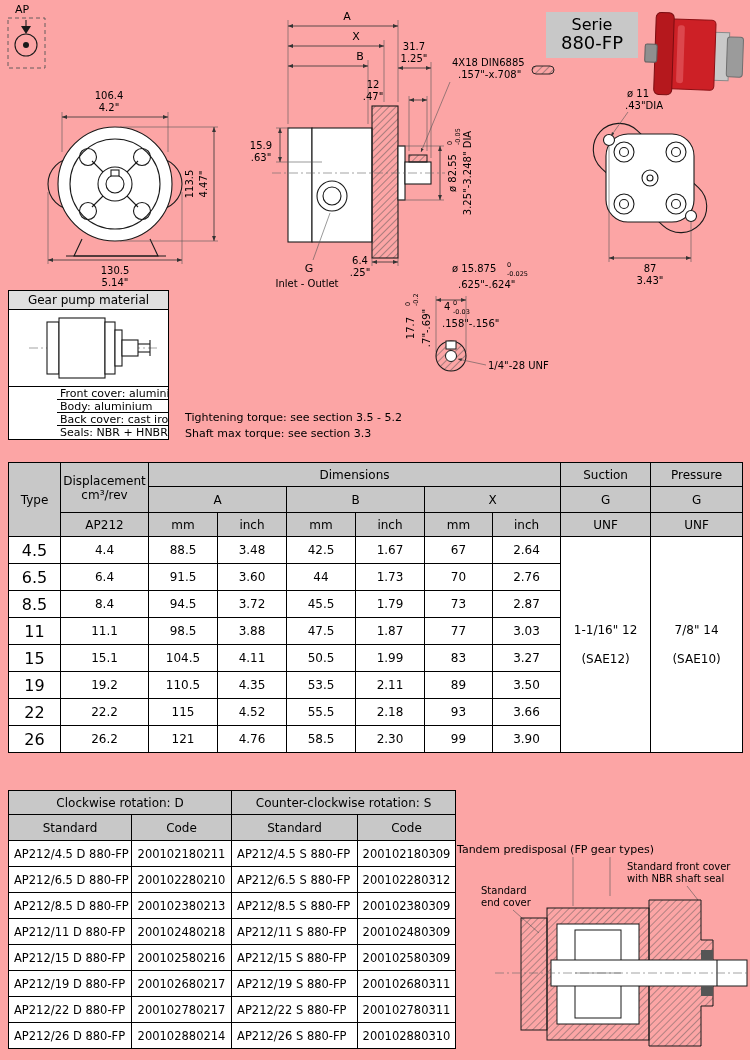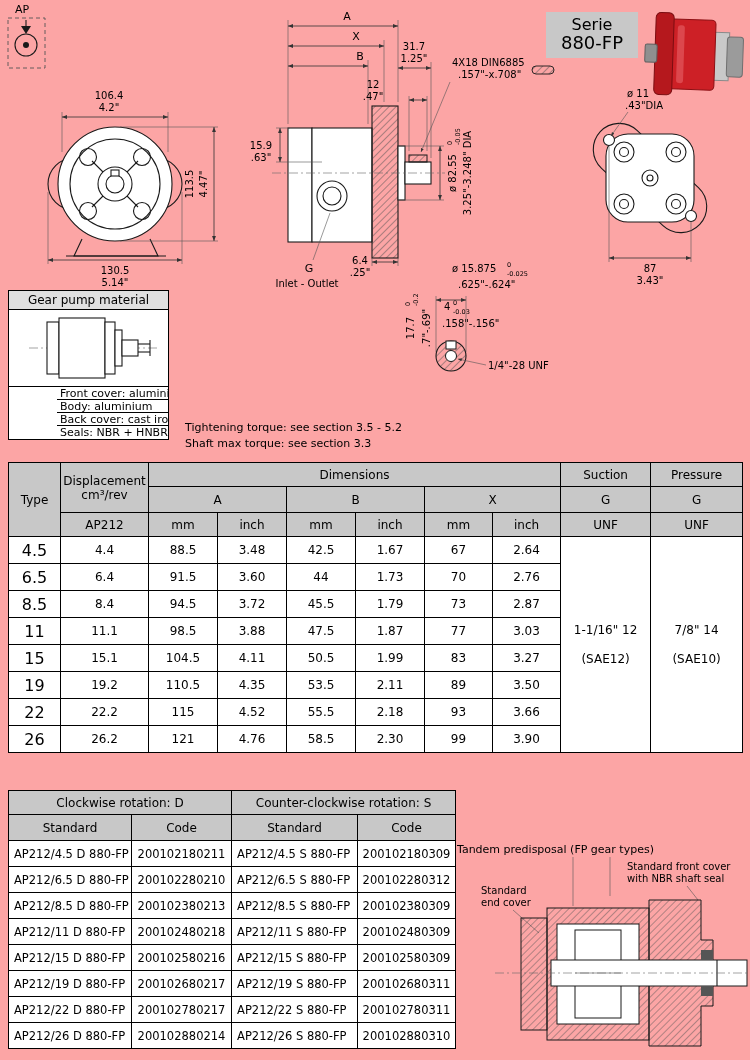--- a/index.html
+++ b/index.html
@@ -30,21 +30,21 @@
 
   
   .mat-box { position:absolute; left:8px; top:290px; width:161px; border:1px solid #000; background:#fff; }
   .mat-title { height:19px; line-height:19px; text-align:center; font-size:12px;
     border-bottom:1px solid #000; background:#e0e0e0; }
   .mat-draw { height:77px; border-bottom:1px solid #000; }
   .mat-row { height:13px; line-height:13px; font-size:11px; padding-left:3px; border-bottom:1px solid #000; white-space:nowrap; overflow:hidden;margin-left:48px; }
   .mat-row:last-child { border-bottom:none; }
 
   
-  .notes { position:absolute; left:185px; top:410px; font-size:11px; line-height:16px;margin-top:10px; }
+  .notes { position:absolute; left:185px; top:410px; font-size:11px; line-height:16px; }
 
   
   table { border-collapse:collapse; table-layout:fixed; }
   td,th { border:1px solid #000; font-size:12px; text-align:center; vertical-align:middle; overflow:hidden; }
   th { background:#c8c8c8; font-weight:normal; }
 
   .dim-table { position:absolute; left:8px; top:462px; width:734px; }
   .dim-table thead tr.h1 th { height:24px;margin-left:8px; }
   .dim-table thead tr.h2 th { height:26px; }
   .dim-table thead tr.h3 th { height:24px;margin-left:36px; }

